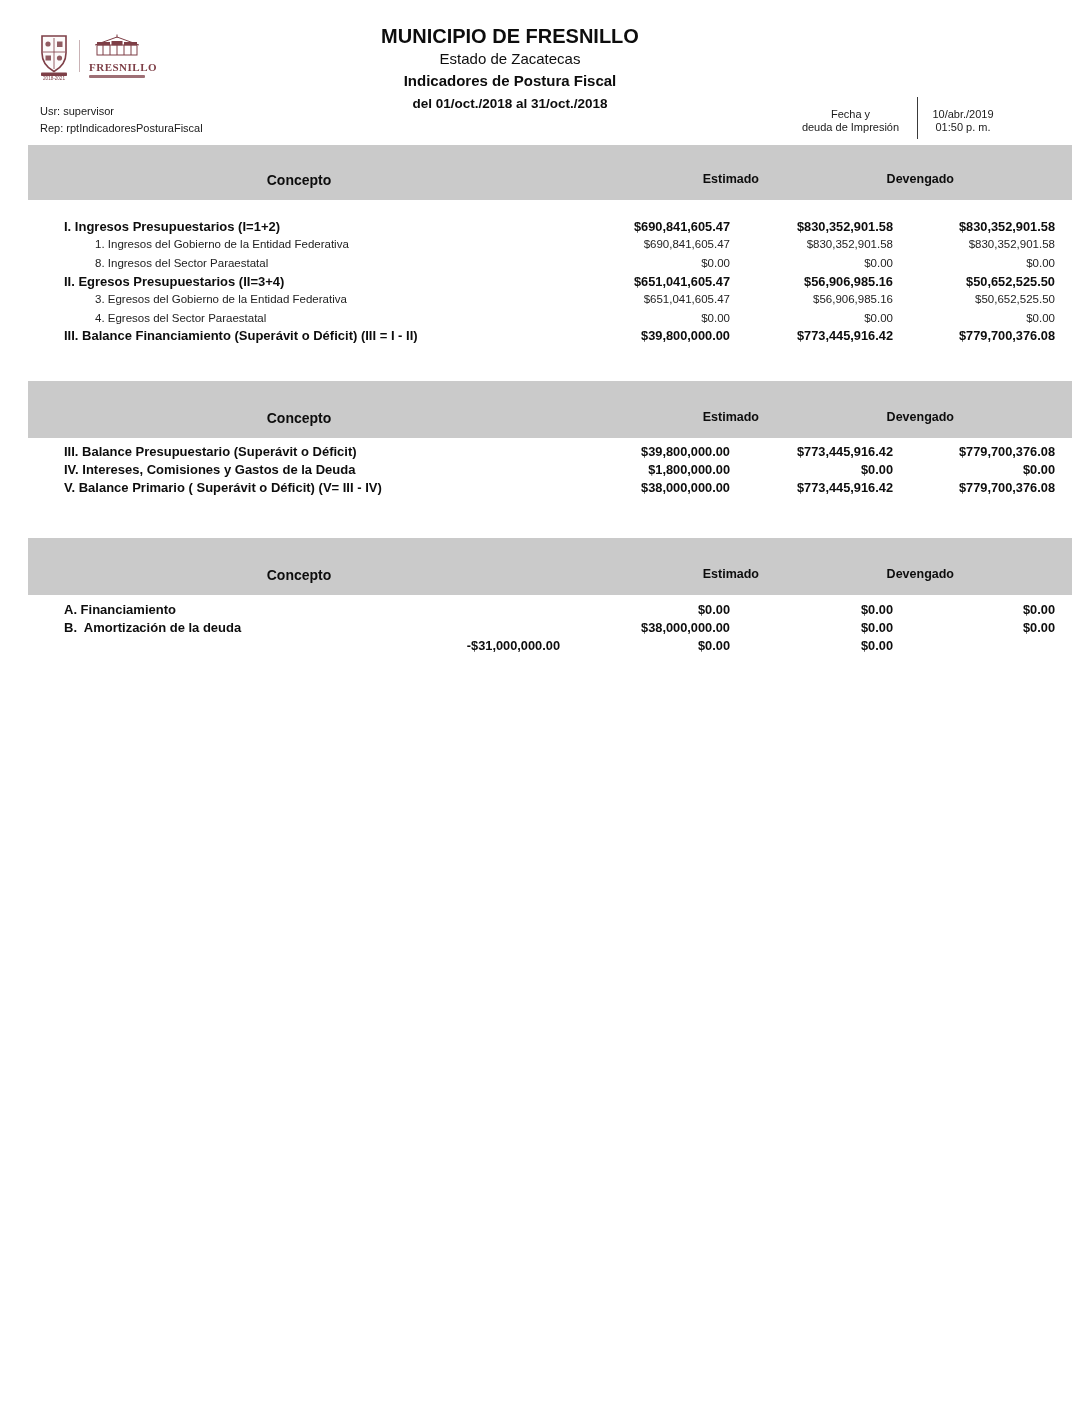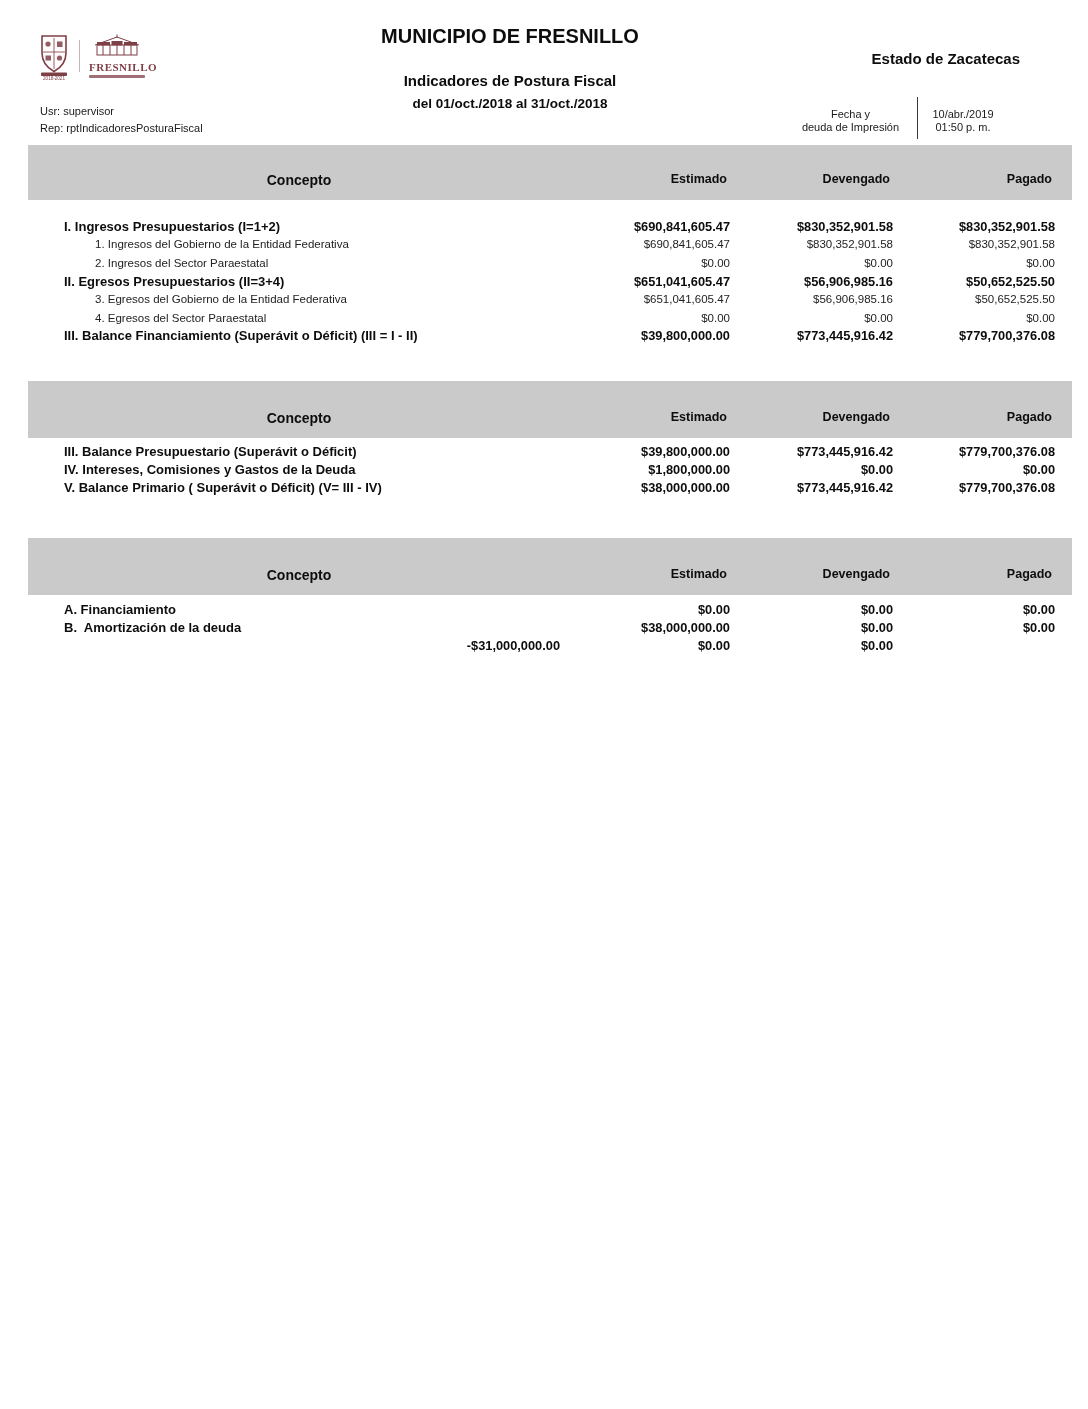--- a/index.html
+++ b/index.html
@@ -11,36 +11,36 @@
   .logo-block { position:absolute; left:38px; top:34px; display:flex; align-items:flex-start; }
   .shield-wrap { width:32px; text-align:center; }
   .logo-divider { width:1px; height:32px; background:#c9b2b5; margin:6px 9px 0 9px; }
   .fresnillo-wrap { width:56px; text-align:center; }
   .fresnillo-name { font-family:"Liberation Serif", serif; font-size:11px; letter-spacing:0.5px;
                     color:#7e3f47; font-weight:bold; margin-top:1px; white-space:nowrap; }
   .fresnillo-strip { height:3px; background:#7e3f47; opacity:0.75; margin-top:2px; border-radius:1px; }
 
   .title-block { position:absolute; left:0; top:24px; width:1020px; text-align:center; }
   .title-main { font-size:20px; font-weight:bold; line-height:24px; color:#0d0d0d; }
-  .title-state { font-size:15px; font-weight:bold; line-height:22px; color:#0d0d0d;text-align:right; }
+  .title-state { font-size:15px; font-weight:normal; line-height:22px; color:#0d0d0d; }
   .title-report { font-size:15px; font-weight:bold; line-height:22px; color:#0d0d0d; }
   .title-period { font-size:13.5px; font-weight:bold; line-height:24px; color:#0d0d0d; }
 
   .meta-block { position:absolute; left:40px; top:103px; font-size:11px; line-height:17px; color:#1a1a1a; }
 
   .print-info { position:absolute; left:790px; top:103px; display:flex; font-size:11px;
                 line-height:13px; color:#1a1a1a; }
   .print-label { width:121px; text-align:center; padding-top:5px; }
   .print-sep { width:1px; background:#3a3a3a; height:42px; margin:-6px 6px 0 6px; }
   .print-values { text-align:center; padding-top:5px; min-width:78px; }
 
   
   .band { position:absolute; left:28px; width:1044px; background:#cacaca;
           display:grid; grid-template-columns:532px 170px 163px 162px;
-          align-content:end; padding-right:17px; padding-bottom:12px; }
+          align-content:end; padding-right:17px; padding-bottom:12px;gap:32px; }
   .band-1 { top:145px; height:55px; }
   .band-2 { top:381px; height:57px; }
   .band-3 { top:538px; height:57px; }
   .hdr-concepto { text-align:center; font-size:14px; font-weight:bold; padding-left:10px; color:#0d0d0d; }
   .hdr-col { text-align:right; font-size:12.5px; font-weight:bold; padding-right:3px; color:#0d0d0d; }
 
   .rows { position:absolute; left:28px; width:1044px; }
   .rows-1 { top:217px; }
   .rows-2 { top:443px; }
   .rows-3 { top:601px; }
@@ -134,21 +134,21 @@
       <div class="num">$830,352,901.58</div>
       <div class="num">$830,352,901.58</div>
     </div>
     <div class="row sub">
       <div class="label">1. Ingresos del Gobierno de la Entidad Federativa</div>
       <div class="num">$690,841,605.47</div>
       <div class="num">$830,352,901.58</div>
       <div class="num">$830,352,901.58</div>
     </div>
     <div class="row sub">
-      <div class="label">2. Ingresos del Sector Paraestatal</div>
+      <div class="label">8. Ingresos del Sector Paraestatal</div>
       <div class="num">$0.00</div>
       <div class="num">$0.00</div>
       <div class="num">$0.00</div>
     </div>
     <div class="row main">
       <div class="label">II. Egresos Presupuestarios (II=3+4)</div>
       <div class="num">$651,041,605.47</div>
       <div class="num">$56,906,985.16</div>
       <div class="num">$50,652,525.50</div>
     </div>

